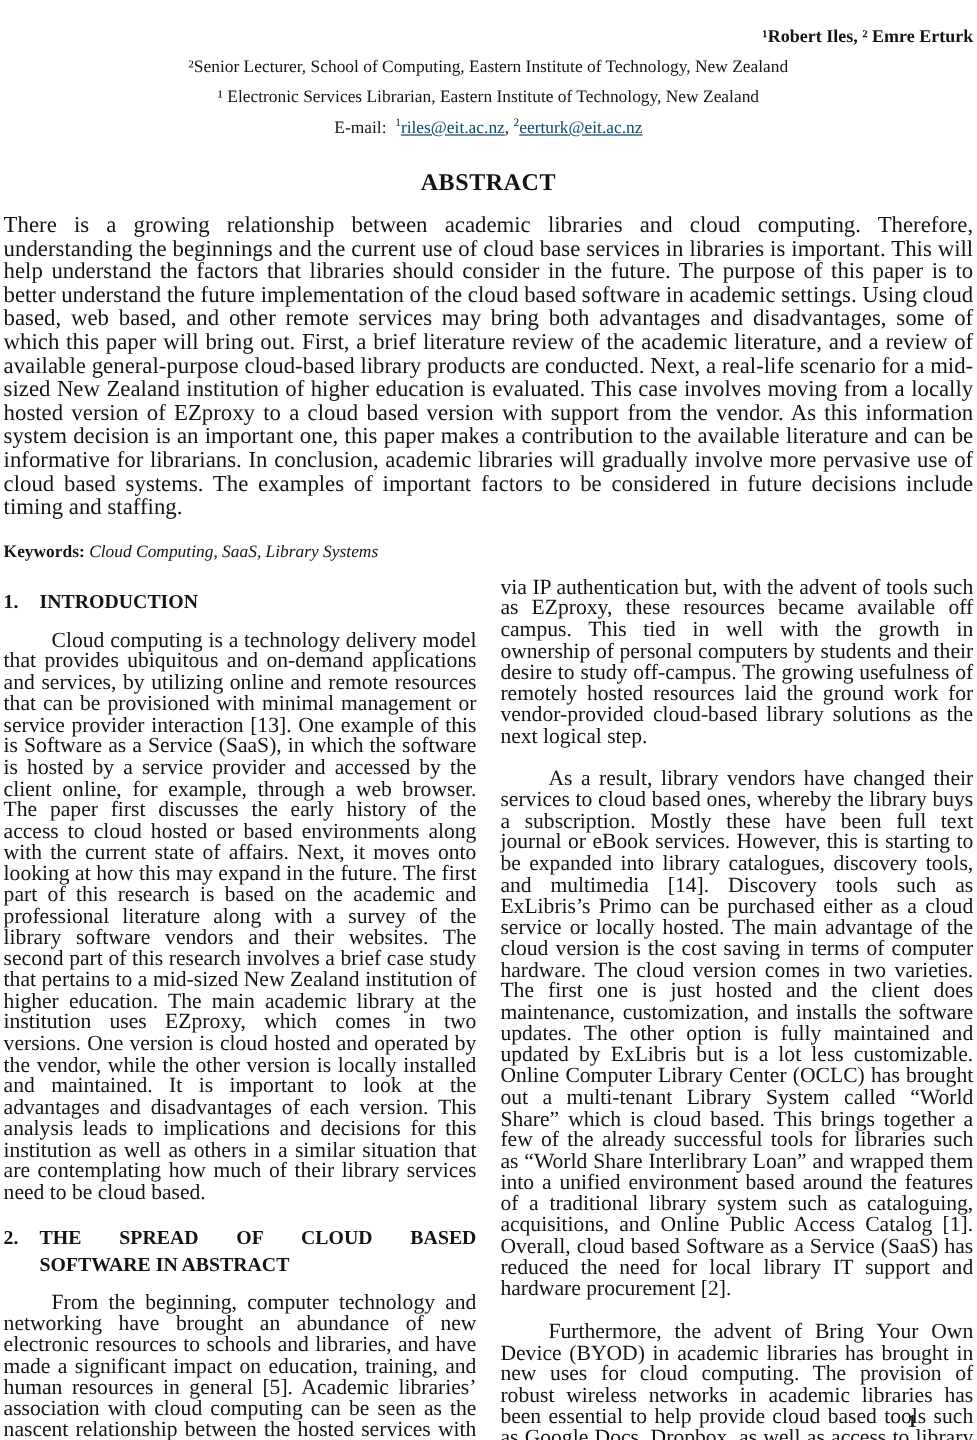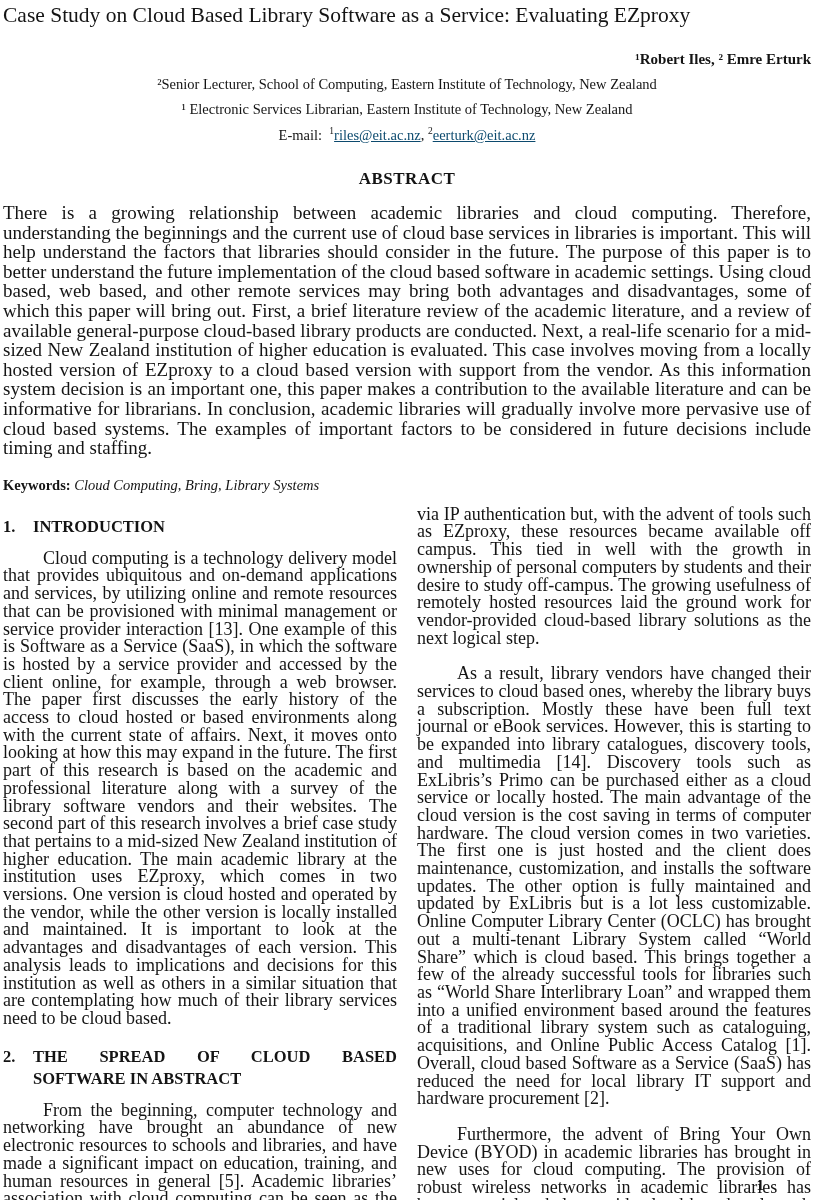--- a/index.html
+++ b/index.html
@@ -41,21 +41,21 @@
   }
   .email-link {
     color: #0c4a6e;
     text-decoration: underline;
     cursor: pointer;
   }
   sup.s { font-size: 9.5px; line-height: 0; }
   .abstract-heading {
     text-align: center;
     font-weight: bold;
-    font-size: 17px;
+    font-size: 20px;
     letter-spacing: 0.5px;
     margin: 25px 0 0 0;
   }
   .abstract {
     font-size: 19px;
     line-height: 19.6px;
     text-align: justify;
     margin: 14px 0 0 0;
   }
   .keywords {
@@ -94,34 +94,33 @@
     bottom: 6px;
     font-weight: bold;
     font-size: 15px;
   }
 </style>
 </head>
 <body>
 
 <div class="page">
 
-  <h1 class="title">Case Study on Cloud Based Library Software as a Service: Evaluating EZproxy</h1>
 
   <div class="authors">¹Robert Iles, ² Emre Erturk</div>
 
   <div class="affil">²Senior Lecturer, School of Computing, Eastern Institute of Technology, New Zealand</div>
   <div class="affil">¹ Electronic Services Librarian, Eastern Institute of Technology, New Zealand</div>
 
   <div class="email-line"><span>E-mail:</span>&nbsp;&nbsp;<sup class="s">1</sup><a class="email-link">riles@eit.ac.nz</a><span>,</span>&nbsp;<sup class="s">2</sup><a class="email-link">eerturk@eit.ac.nz</a></div>
 
   <h2 class="abstract-heading">ABSTRACT</h2>
 
   <p class="abstract">There is a growing relationship between academic libraries and cloud computing.  Therefore, understanding the beginnings and the current use of cloud base services in libraries is important. This will help understand the factors that libraries should consider in the future. The purpose of this paper is to better understand the future implementation of the cloud based software in academic settings. Using cloud based, web based, and other remote services may bring both advantages and disadvantages, some of which this paper will bring out. First, a brief literature review of the academic literature, and a review of available general-purpose cloud-based library products are conducted. Next, a real-life scenario for a mid-sized New Zealand institution of higher education is evaluated. This case involves moving from a locally hosted version of EZproxy to a cloud based version with support from the vendor. As this information system decision is an important one, this paper makes a contribution to the available literature and can be informative for librarians. In conclusion, academic libraries will gradually involve more pervasive use of cloud based systems. The examples of important factors to be considered in future decisions include timing and staffing.</p>
 
-  <p class="keywords"><span class="kw-label">Keywords:</span>&nbsp;<span class="kw-value">Cloud Computing, Bring, Library Systems</span></p>
+  <p class="keywords"><span class="kw-label">Keywords:</span>&nbsp;<span class="kw-value">Cloud Computing, SaaS, Library Systems</span></p>
 
   <div class="columns">
 
     <div class="col">
       <div class="sec-heading">
         <span class="sec-num">1.</span>
         <span class="sec-title">INTRODUCTION</span>
       </div>
       <p class="body-par indent">Cloud computing is a technology delivery model that provides ubiquitous and on-demand applications and services, by utilizing online and remote resources that can be provisioned with minimal management or service provider interaction [13]. One example of this is Software as a Service (SaaS), in which the software is hosted by a service provider and accessed by the client online, for example, through a web browser. The paper first discusses the early history of the access to cloud hosted or based environments along with the current state of affairs. Next, it moves onto looking at how this may expand in the future. The first part of this research is based on the academic and professional literature along with a survey of the library software vendors and their websites. The second part of this research involves a brief case study that pertains to a mid-sized New Zealand institution of higher education. The main academic library at the institution uses EZproxy, which comes in two versions. One version is cloud hosted and operated by the vendor, while the other version is locally installed and maintained. It is important to look at the advantages and disadvantages of each version. This analysis leads to implications and decisions for this institution as well as others in a similar situation that are contemplating how much of their library services need to be cloud based.</p>
 

